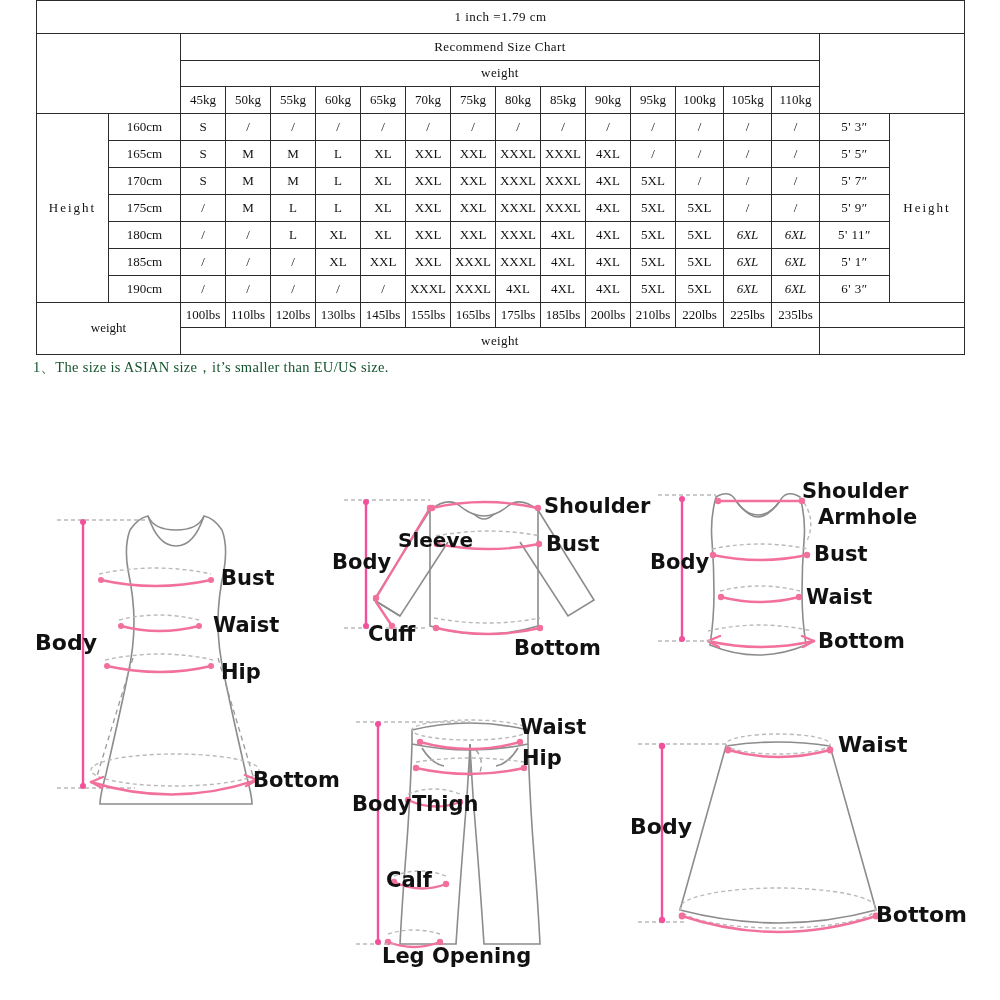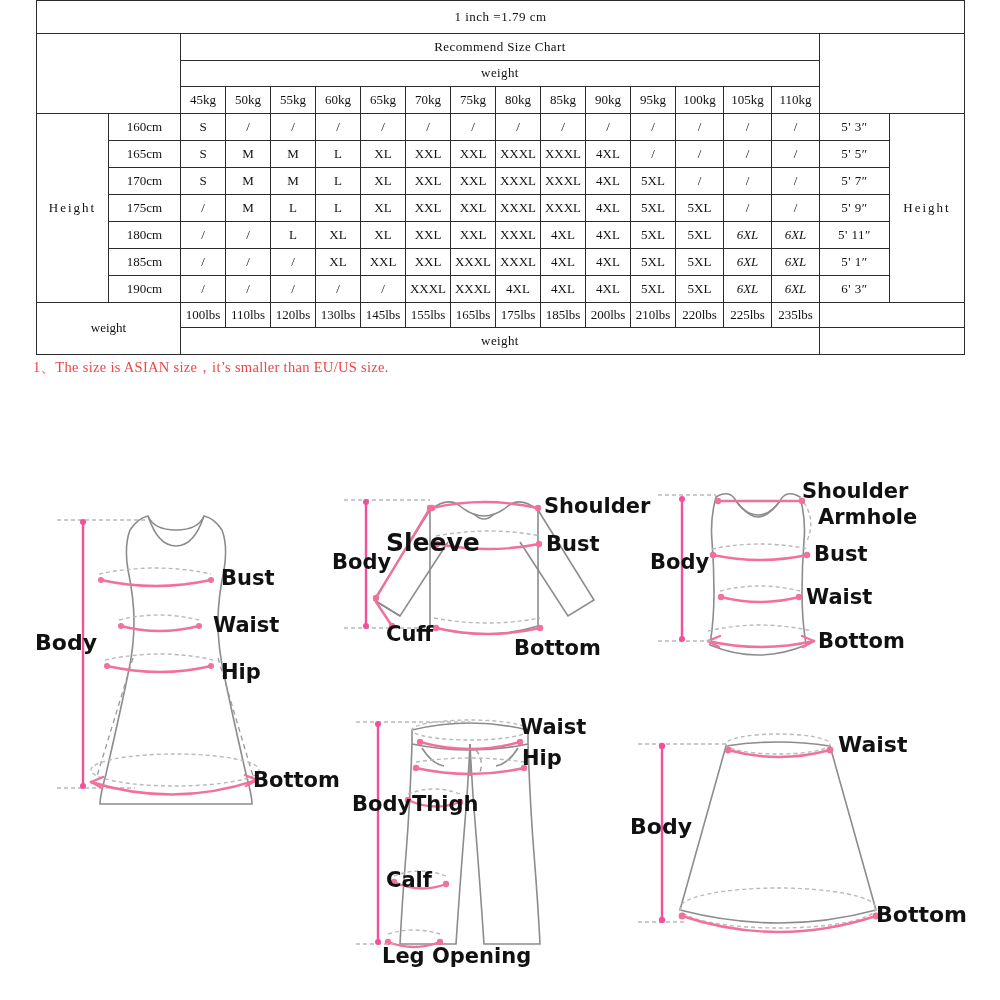--- a/index.html
+++ b/index.html
@@ -108,21 +108,21 @@
   
   .notes {
     position: absolute;
     left: 33px;
     top: 358px;
     width: 900px;
   }
   .note-line {
     font-family: "Liberation Serif", "DejaVu Serif", serif;
     font-size: 14.5px;
-    color: #ef4444;
+    color: #14532d;
     letter-spacing: .3px;
     margin-bottom: 20px;
     white-space: nowrap;
   }
 
   
   .diagrams {
     position: absolute;
     left: 0;
     top: 460px;
@@ -451,24 +451,24 @@
       <circle cx="62" cy="156" r="3.2" fill="#f2709c"></circle>
 
       <path class="dash" d="M14 30 L100 30"></path>
       <path class="dash" d="M14 158 L96 158"></path>
 
       <path class="measv" d="M36 32 L36 156"></path>
       <circle cx="36" cy="32" r="3" fill="#f2509a"></circle>
       <circle cx="36" cy="156" r="3" fill="#f2509a"></circle>
     </svg>
     <span class="dlabel" style="left:214px; top:24px; font-size:21px;">Shoulder</span>
-    <span class="dlabel" style="left:56px; top:58px; font-size:25px;">Sleeve</span>
+    <span class="dlabel" style="left:68px; top:58px; font-size:20px;">Sleeve</span>
     <span class="dlabel" style="left:216px; top:62px; font-size:21px;">Bust</span>
     <span class="dlabel" style="left:2px; top:80px; font-size:21px;">Body</span>
-    <span class="dlabel" style="left:56px; top:152px; font-size:21px;">Cuff</span>
+    <span class="dlabel" style="left:38px; top:152px; font-size:21px;">Cuff</span>
     <span class="dlabel" style="left:184px; top:166px; font-size:21px;">Bottom</span>
   </div>
 
   <div class="diagram" id="d-tank">
     <svg width="340" height="215" viewBox="0 0 340 215">
       <path class="outline" d="M66 32 q14 -8 20 4 q10 14 22 14 q12 0 22 -14 q6 -12 20 -4
               q6 22 4 44 q-2 26 -2 52 q0 26 4 52 q-24 10 -48 10 q-24 0 -48 -10
               q4 -26 4 -52 q0 -26 -2 -52 q-2 -22 4 -44 Z"></path>
       <path class="outline" d="M86 36 q12 16 22 16 q10 0 22 -16"></path>
 

